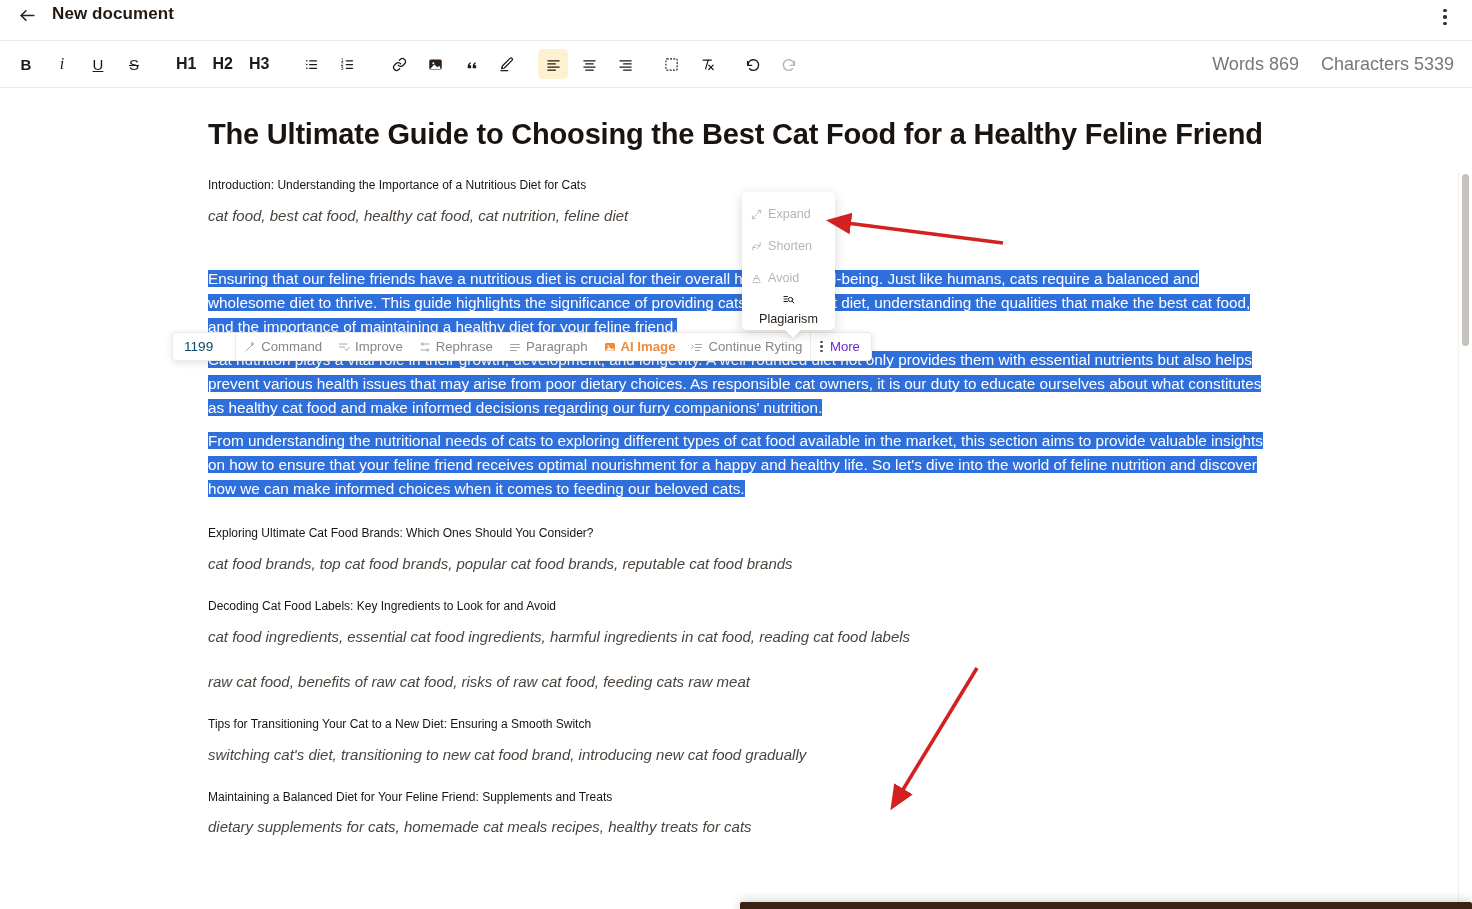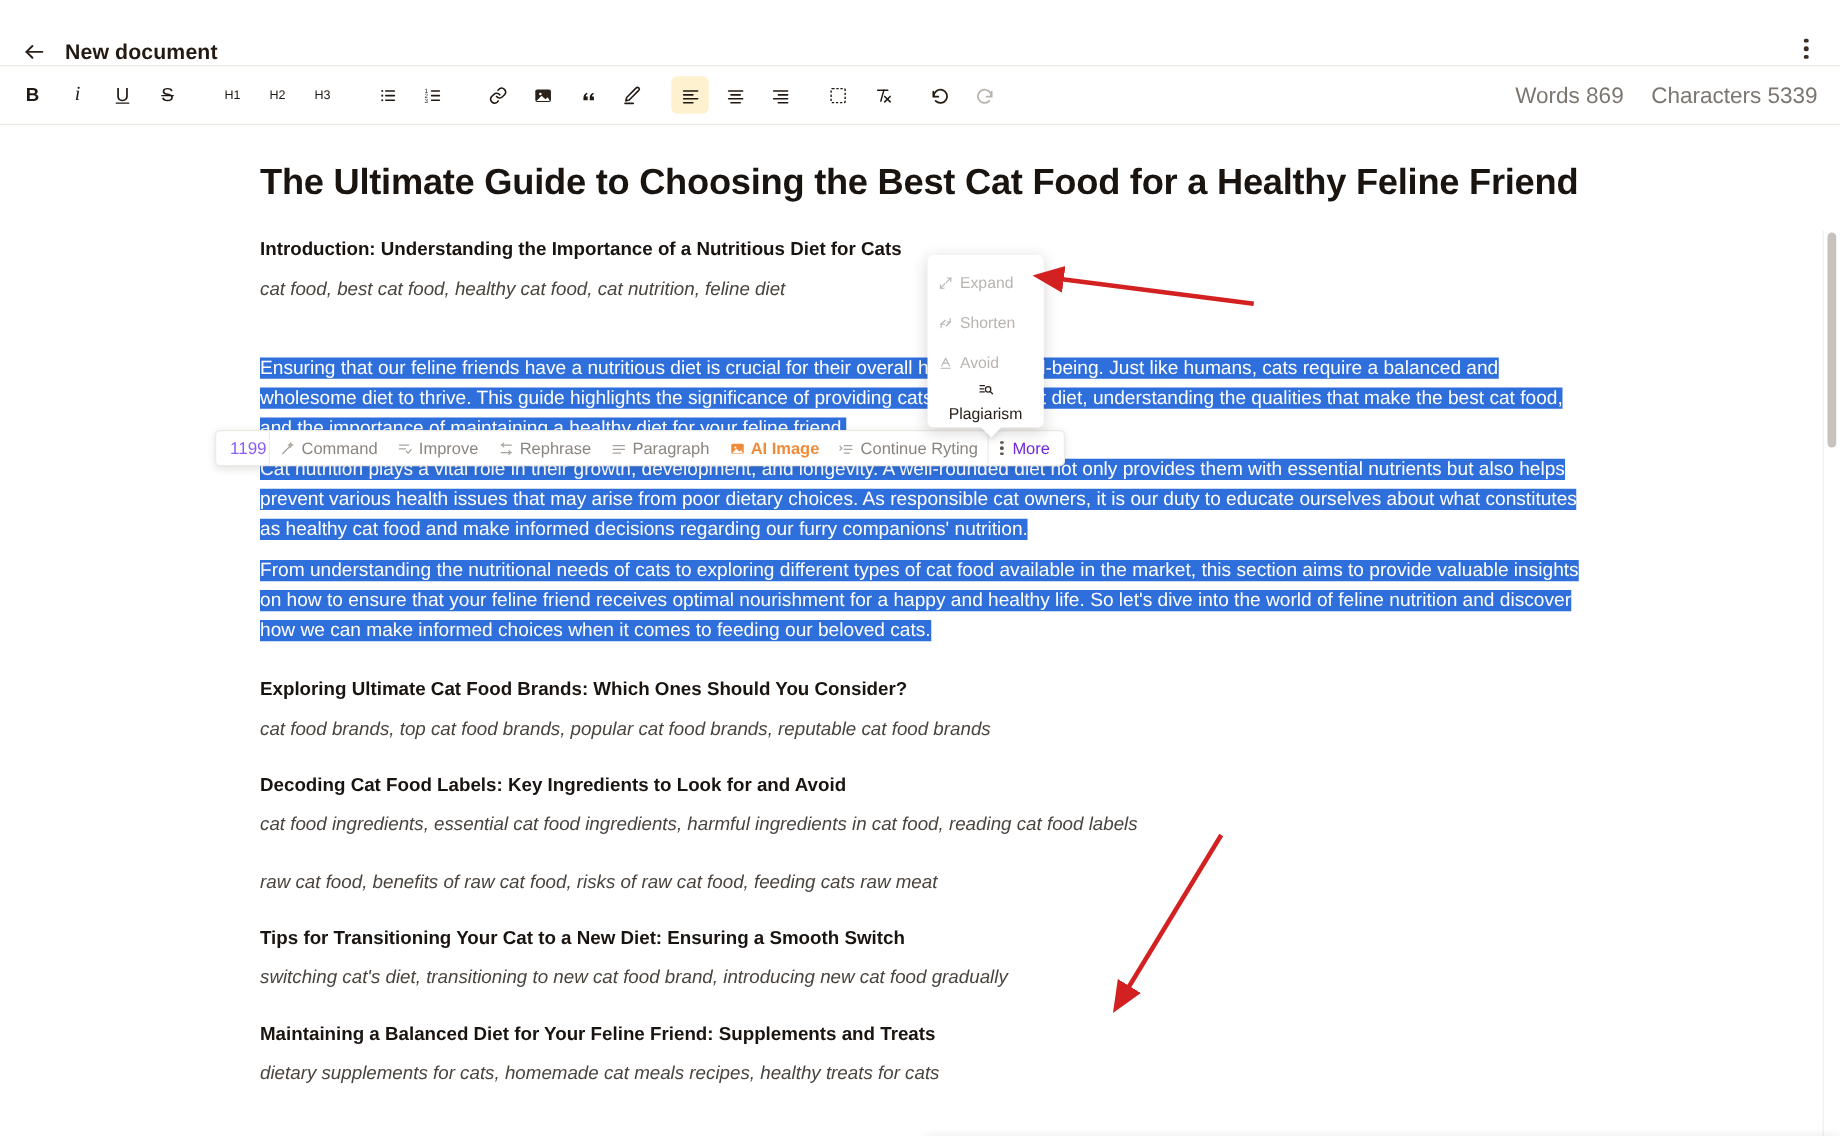--- a/index.html
+++ b/index.html
@@ -8,25 +8,25 @@
     width: 1472px; height: 909px;
     overflow: hidden;
     background: #ffffff;
     font-family: "Liberation Sans", sans-serif;
   }
 
   
   #titlebar {
     height: 36px;
     display: flex;
-    align-items: flex-end;
+    align-items: flex-start;
     padding: 0 14px 0 16px;
     background: #ffffff;
     position: relative;
-    margin-top: 16px;
+    margin-top: 4px;
   }
   #titlebar .back-arrow {
     width: 22px; height: 22px;
     display: flex; align-items: center; justify-content: center;
     cursor: pointer;
     color: #2b2118;
   }
   #titlebar .doc-title {
     font-size: 17px;
     font-weight: 700;
@@ -70,21 +70,21 @@
     color: #1f1813;
     font-size: 15px;
     padding: 0 5px;
     user-select: none;
   }
   .tb-btn.active { background: #fdf1cf; }
   .tb-btn.bold { font-weight: 700; }
   .tb-btn.italic { font-style: italic; font-family: "Liberation Serif", serif; font-size: 16px;}
   .tb-btn.underline { text-decoration: underline; }
   .tb-btn.strike { text-decoration: line-through; }
-  .tb-btn.hx { font-size: 10px; font-weight: 400; }
+  .tb-btn.hx { font-size: 16px; font-weight: 700; }
   .tb-gap { width: 16px; }
   .tb-gap-sm { width: 10px; }
   #counts {
     margin-left: auto;
     display: flex;
     gap: 22px;
     font-size: 18px;
     color: #7c7670;
     padding-right: 6px;
     white-space: nowrap;
@@ -105,22 +105,22 @@
   }
   h1.doc-h1 {
     font-size: 29px;
     line-height: 1.25;
     font-weight: 700;
     color: #1a1410;
     margin: 0 0 26px 2px;
     letter-spacing: -.2px;
   }
   h2.doc-h2 {
-    font-size: 15px;
-    font-weight: 700;
+    font-size: 12px;
+    font-weight: 400;
     color: #1a1410;
     margin: 0 0 12px 2px;
     line-height: 1.3;
   }
   p.kw {
     font-size: 15px;
     font-style: italic;
     color: #4b443e;
     margin: 0 0 14px 2px;
     line-height: 1.35;
@@ -157,22 +157,22 @@
     white-space: nowrap;
   }
   #ai-toolbar .ai-item {
     display: flex; align-items: center;
     padding: 4px 8px;
     gap: 5px;
     cursor: pointer;
   }
   #ai-toolbar .ai-count {
     display: flex; align-items: center;
-    padding: 0 2px 0 11px;
-    color: #8b5cf6;
+    padding: 0 22px 0 11px;
+    color: #0c4a6e;
     font-size: 13.6px;
     border-right: 1px solid #ededeb;
   }
   #ai-toolbar .ai-item.accent { color: #f08b3a; font-weight: 600; }
   #ai-toolbar .ai-item.more {
     color: #6d28d9;
     border-left: 1px solid #ededeb;
     padding: 0 11px 0 9px;
     font-weight: 400;
   }

